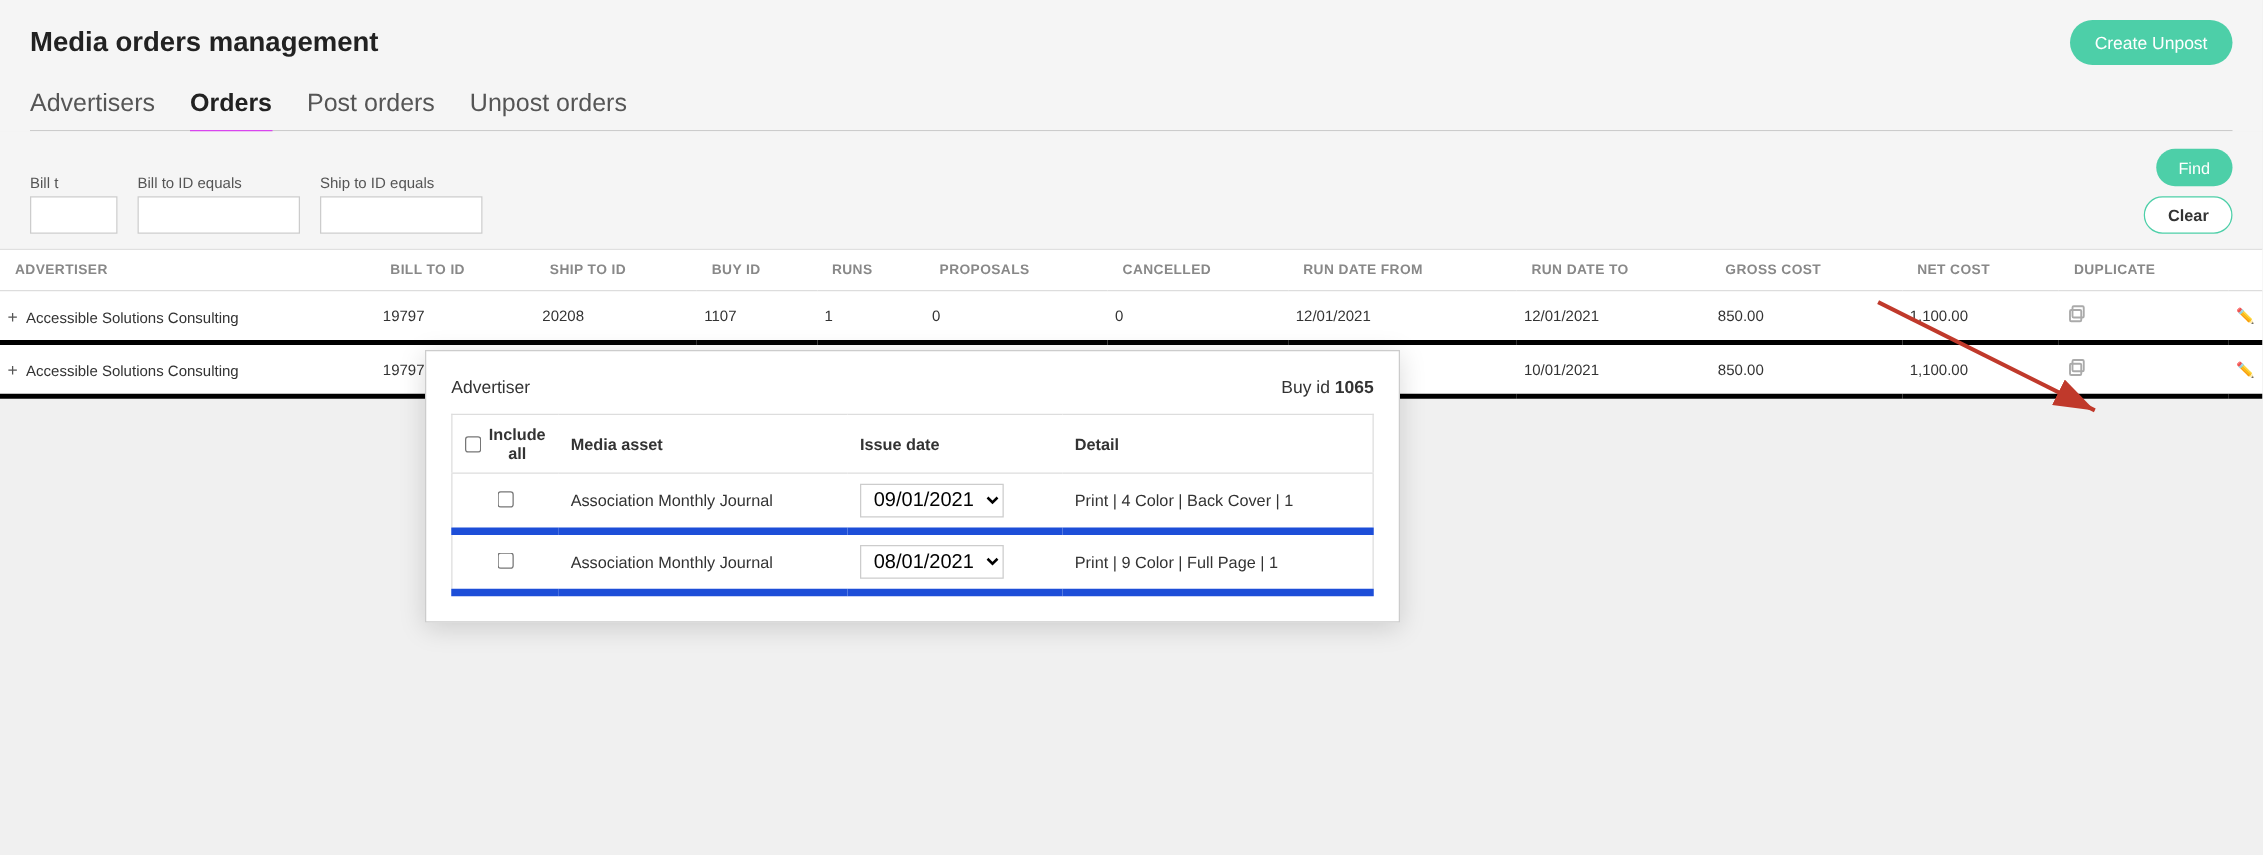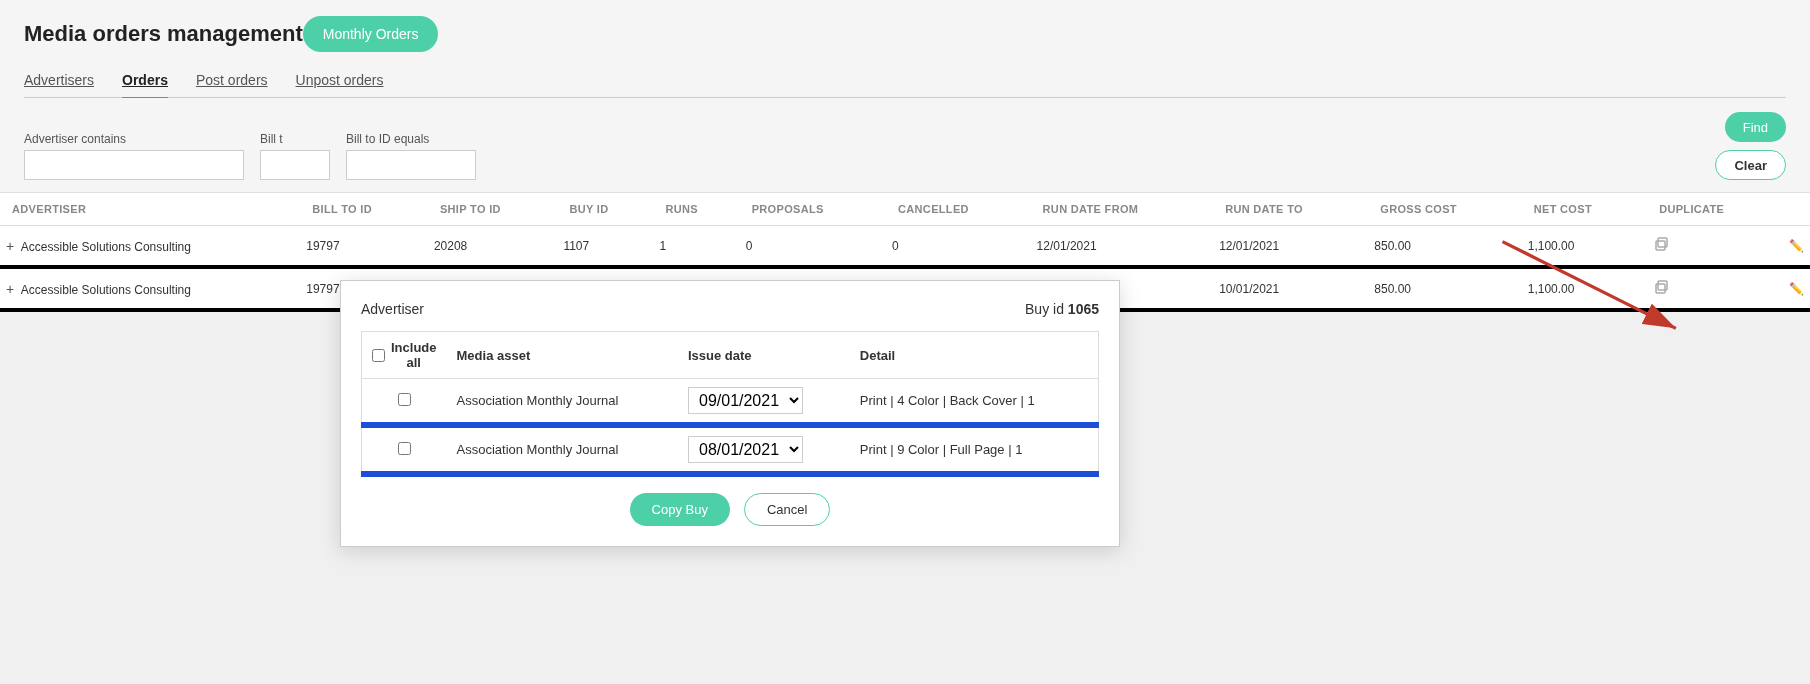--- a/index.html
+++ b/index.html
@@ -2,26 +2,26 @@
 <html><head>
   <meta charset="utf-8">
   <style>
     * { box-sizing: border-box; margin: 0; padding: 0; }
     body { font-family: Arial, sans-serif; background: #f0f0f0; font-size: 13px; color: #333; }
 
     .page-wrapper { background: #f0f0f0; min-height: 684px; padding: 0; position: relative; }
 
     
     .top-section { background: #f5f5f5; padding: 16px 24px 0 24px; }
-    .page-title { font-size: 22px; font-weight: 600; color: #222; padding-bottom: 12px; display: flex; justify-content: flex-start; align-items: center; }
+    .page-title { font-size: 22px; font-weight: 600; color: #222; padding-bottom: 12px; display: flex; justify-content: space-between; align-items: center; }
     .create-orders-btn { background: #4dcfa8; color: white; border: none; padding: 10px 20px; border-radius: 20px; font-size: 14px; cursor: pointer; font-weight: 500; white-space: nowrap; }
 
     
     .tabs { display: flex; gap: 28px; border-bottom: 1px solid #ccc; padding-bottom: 0; }
-    .tab { padding: 8px 0; font-size: 14px; cursor: pointer; color: #555; border-bottom: 2px solid transparent; margin-bottom: -1px; text-decoration: underline; }
+    .tab { padding: 8px 0; font-size: 20px; cursor: pointer; color: #555; border-bottom: 2px solid transparent; margin-bottom: -1px; }
     .tab.active { font-weight: bold; color: #222; border-bottom: 1px solid #d946ef; }
 
     
     .filter-bar { background: #f5f5f5; padding: 14px 24px 12px 24px; display: flex; align-items: flex-end; gap: 16px; }
     .filter-group { display: flex; flex-direction: column; gap: 4px; }
     .filter-label { font-size: 12px; color: #555; font-weight: 500; }
     .filter-input { border: 1px solid #ccc; padding: 5px 8px; font-size: 13px; background: white; height: 30px; }
     .filter-input.wide { width: 220px; }
     .filter-input.medium { width: 130px; }
     .filter-input.small { width: 70px; }
@@ -58,42 +58,42 @@
     .red-arrow-svg { position: absolute; top: 230px; right: 100px; width: 220px; height: 120px; pointer-events: none; z-index: 20; }
   </style>
 </head>
 <body>
 
 <div class="page-wrapper">
 
   <div class="top-section">
     <div class="page-title">
       <span>Media orders management</span>
-      <button class="create-orders-btn">Monthly Orders</button>
+      <button class="create-orders-btn">Create Unpost</button>
     </div>
 
     <div class="tabs">
       <div class="tab">Advertisers</div>
       <div class="tab active">Orders</div>
       <div class="tab">Post orders</div>
       <div class="tab">Unpost orders</div>
     </div>
   </div>
 
   <div class="filter-bar">
     <div class="filter-group">
-      <label class="filter-label">Advertiser contains</label>
-      <input type="text" class="filter-input wide" style="">
-    </div>
-    <div class="filter-group">
       <label class="filter-label">Bill t</label>
       <input type="text" class="filter-input small" style="">
     </div>
     <div class="filter-group">
       <label class="filter-label">Bill to ID equals</label>
+      <input type="text" class="filter-input medium" style="">
+    </div>
+    <div class="filter-group">
+      <label class="filter-label">Ship to ID equals</label>
       <input type="text" class="filter-input medium" style="">
     </div>
     <div class="filter-actions">
       <button class="btn-find">Find</button>
       <button class="btn-clear">Clear</button>
     </div>
   </div>
 
   <div class="table-section">
     <table class="data-table">
@@ -217,18 +217,14 @@
           <td>
             <select class="modal-select">
               <option>08/01/2021</option>
             </select>
           </td>
           <td>Print | 9 Color | Full Page | 1</td>
         </tr>
       </tbody>
     </table>
 
-    <div class="modal-footer">
-      <button class="btn-copy">Copy Buy</button>
-      <button class="btn-cancel">Cancel</button>
-    </div>
   </div>
 </div>
 
 </body></html>

